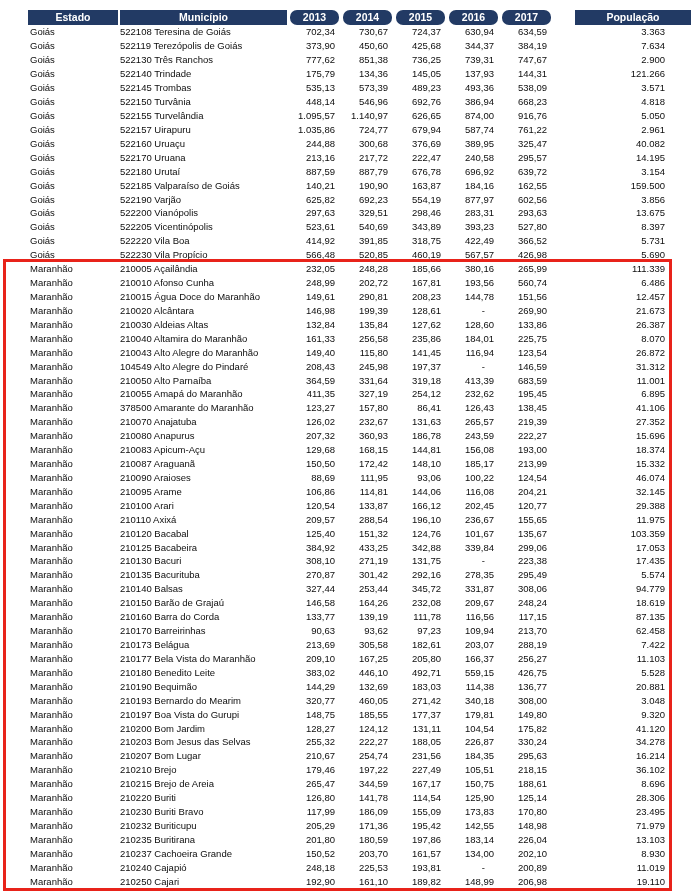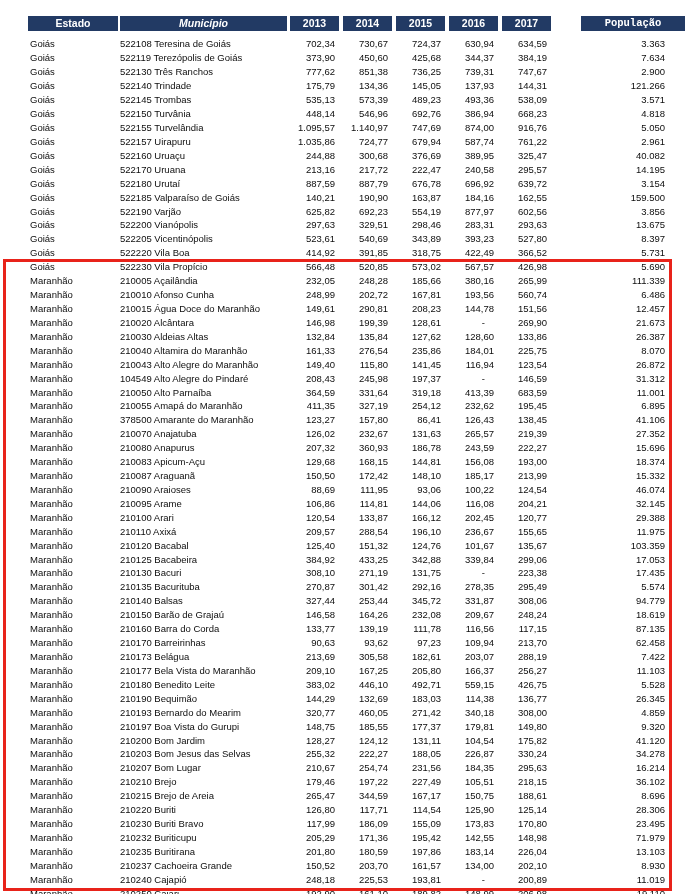--- a/index.html
+++ b/index.html
@@ -27,23 +27,23 @@
   .chip{
     display:block;
     background:var(--navy);
     color:var(--header-text);
     font-size:10.5px;
     font-weight:bold;
     height:15px;line-height:15px;
     text-align:center;
   }
   .chip-estado{margin:0 1px 0 0;}
-  .chip-municipio{margin:0 1px;font-style:italic;}
-  .chip-year{margin:0 2px;}
-  .chip-pop{margin:6px;font-family:Liberation Mono, monospace;}
+  .chip-municipio{margin:0 1px;}
+  .chip-year{margin:0 2px;border-radius:7px;}
+  .chip-pop{margin:0;}
   td{
     height:13.93px;
     padding:0;
     font-size:9.5px;
     color:var(--body-text);
     white-space:nowrap;
     overflow:hidden;
   }
   td.estado{padding-left:2px;text-align:left;}
   td.municipio{padding-left:1px;text-align:left;}
@@ -167,21 +167,21 @@
           <td class="year">386,94</td>
           <td class="year">668,23</td>
           <td class="spacercell"></td>
           <td class="pop">4.818</td>
         </tr>
         <tr>
           <td class="estado">Goiás</td>
           <td class="municipio">522155 Turvelândia</td>
           <td class="year">1.095,57</td>
           <td class="year">1.140,97</td>
-          <td class="year">747,69</td>
+          <td class="year">626,65</td>
           <td class="year">874,00</td>
           <td class="year">916,76</td>
           <td class="spacercell"></td>
           <td class="pop">5.050</td>
         </tr>
         <tr>
           <td class="estado">Goiás</td>
           <td class="municipio">522157 Uirapuru</td>
           <td class="year">1.035,86</td>
           <td class="year">724,77</td>
@@ -277,21 +277,21 @@
           <td class="year">422,49</td>
           <td class="year">366,52</td>
           <td class="spacercell"></td>
           <td class="pop">5.731</td>
         </tr>
         <tr>
           <td class="estado">Goiás</td>
           <td class="municipio">522230 Vila Propício</td>
           <td class="year">566,48</td>
           <td class="year">520,85</td>
-          <td class="year">573,02</td>
+          <td class="year">460,19</td>
           <td class="year">567,57</td>
           <td class="year">426,98</td>
           <td class="spacercell"></td>
           <td class="pop">5.690</td>
         </tr>
         <tr>
           <td class="estado">Maranhão</td>
           <td class="municipio">210005 Açailândia</td>
           <td class="year">232,05</td>
           <td class="year">248,28</td>
@@ -342,21 +342,21 @@
           <td class="year">127,62</td>
           <td class="year">128,60</td>
           <td class="year">133,86</td>
           <td class="spacercell"></td>
           <td class="pop">26.387</td>
         </tr>
         <tr>
           <td class="estado">Maranhão</td>
           <td class="municipio">210040 Altamira do Maranhão</td>
           <td class="year">161,33</td>
-          <td class="year">276,54</td>
+          <td class="year">256,58</td>
           <td class="year">235,86</td>
           <td class="year">184,01</td>
           <td class="year">225,75</td>
           <td class="spacercell"></td>
           <td class="pop">8.070</td>
         </tr>
         <tr>
           <td class="estado">Maranhão</td>
           <td class="municipio">210043 Alto Alegre do Maranhão</td>
           <td class="year">149,40</td>
@@ -622,32 +622,32 @@
         </tr>
         <tr>
           <td class="estado">Maranhão</td>
           <td class="municipio">210190 Bequimão</td>
           <td class="year">144,29</td>
           <td class="year">132,69</td>
           <td class="year">183,03</td>
           <td class="year">114,38</td>
           <td class="year">136,77</td>
           <td class="spacercell"></td>
-          <td class="pop">26.345</td>
+          <td class="pop">20.881</td>
         </tr>
         <tr>
           <td class="estado">Maranhão</td>
           <td class="municipio">210193 Bernardo do Mearim</td>
           <td class="year">320,77</td>
           <td class="year">460,05</td>
           <td class="year">271,42</td>
           <td class="year">340,18</td>
           <td class="year">308,00</td>
           <td class="spacercell"></td>
-          <td class="pop">4.859</td>
+          <td class="pop">3.048</td>
         </tr>
         <tr>
           <td class="estado">Maranhão</td>
           <td class="municipio">210197 Boa Vista do Gurupi</td>
           <td class="year">148,75</td>
           <td class="year">185,55</td>
           <td class="year">177,37</td>
           <td class="year">179,81</td>
           <td class="year">149,80</td>
           <td class="spacercell"></td>
@@ -705,21 +705,21 @@
           <td class="year">167,17</td>
           <td class="year">150,75</td>
           <td class="year">188,61</td>
           <td class="spacercell"></td>
           <td class="pop">8.696</td>
         </tr>
         <tr>
           <td class="estado">Maranhão</td>
           <td class="municipio">210220 Buriti</td>
           <td class="year">126,80</td>
-          <td class="year">117,71</td>
+          <td class="year">141,78</td>
           <td class="year">114,54</td>
           <td class="year">125,90</td>
           <td class="year">125,14</td>
           <td class="spacercell"></td>
           <td class="pop">28.306</td>
         </tr>
         <tr>
           <td class="estado">Maranhão</td>
           <td class="municipio">210230 Buriti Bravo</td>
           <td class="year">117,99</td>

